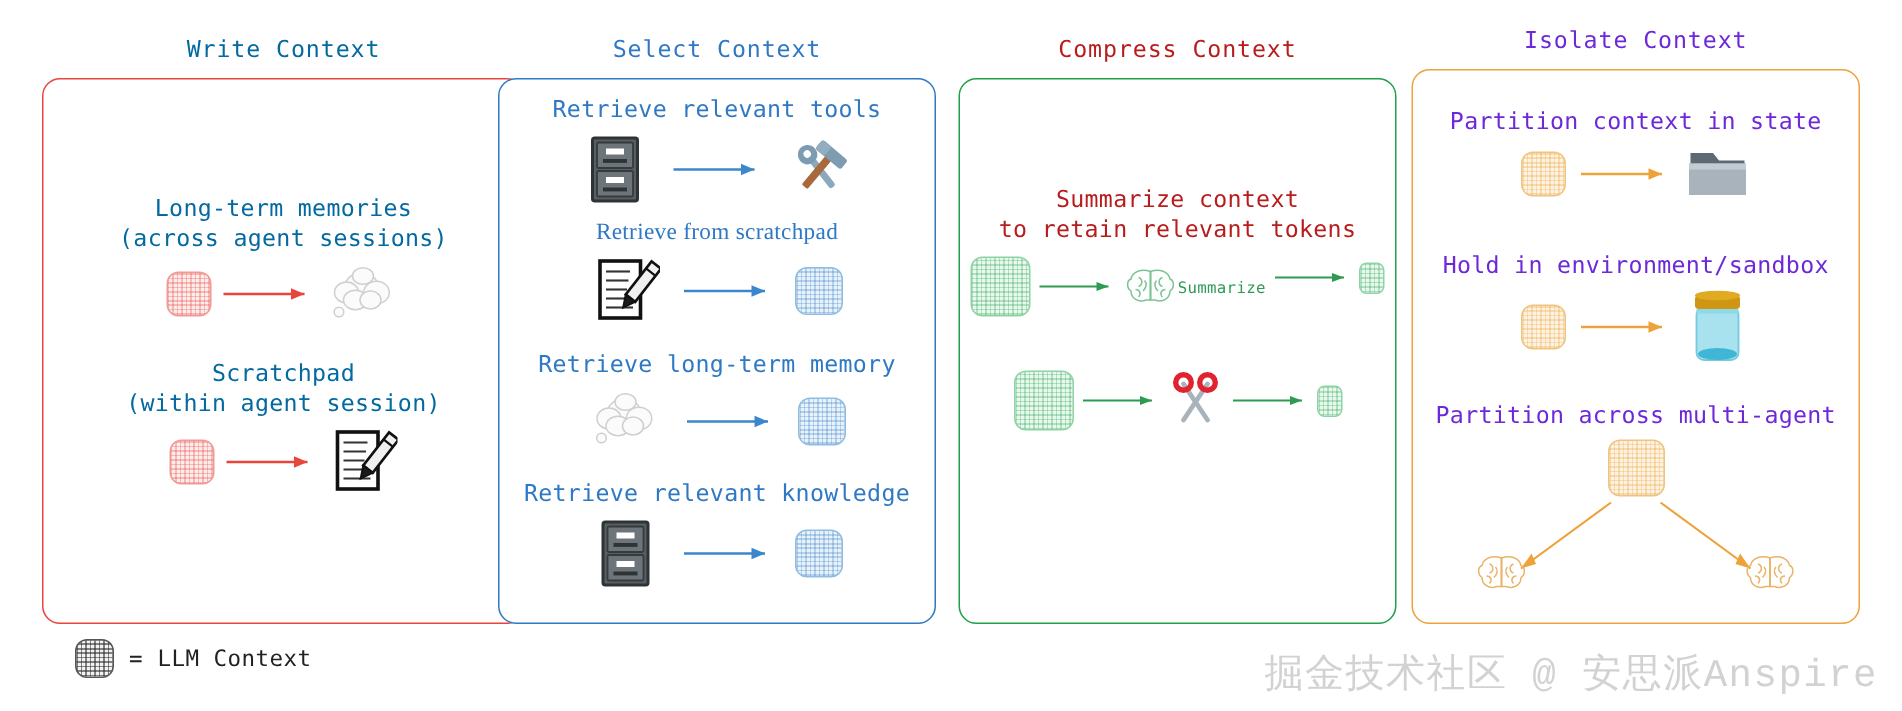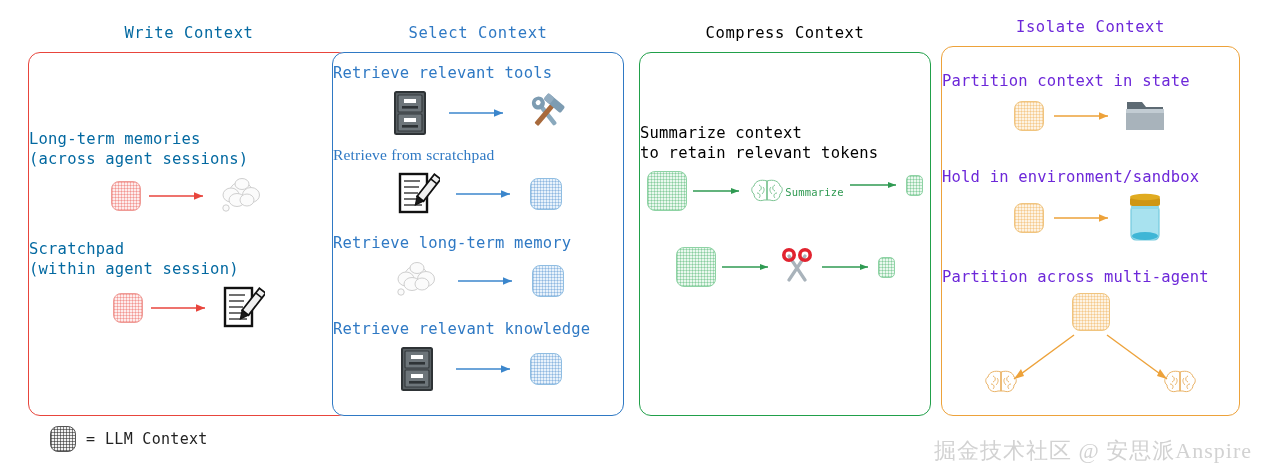--- a/index.html
+++ b/index.html
@@ -34,26 +34,27 @@
   }
 
   
   .theme-write  { border-color: #e8453c; }
   .theme-select { border-color: #2f79c4; }
   .theme-comp   { border-color: #21a04a; }
   .theme-iso    { border-color: #eda23a; }
 
   .t-write  { color: #0369a1; }
   .t-select { color: #2f79c4; }
-  .t-comp   { color: #000000; }
+  .t-comp   { color: #b91c1c; }
   .t-iso    { color: #6d28d9; }
 
   
   .block { position: absolute; width: 100%; left: 0; }
   .caption {
+    text-align: center;
     font-size: 15.5px;
     line-height: 20px;
     letter-spacing: .2px;
     white-space: pre-line;
   }
   .row {
     display: flex;
     align-items: center;
     justify-content: center;
     gap: 0px;
@@ -128,22 +129,22 @@
     font-size: 15px;
     color: #222;
     letter-spacing: .3px;
   }
 
   
   #watermark {
     position: absolute;
     right: 16px;
     bottom: 8px;
-    font-family: Liberation Serif, serif;
-    font-size: 22px;
+    font-family: Liberation Mono, monospace;
+    font-size: 26px;
     color: #d2d2d2;
     letter-spacing: 1px;
     white-space: nowrap;
     user-select: none;
   }
 </style>
 </head>
 <body>
 
 <div class="panel-title t-write" style="left:28px; top:26px; width:322px;">Write Context</div>

